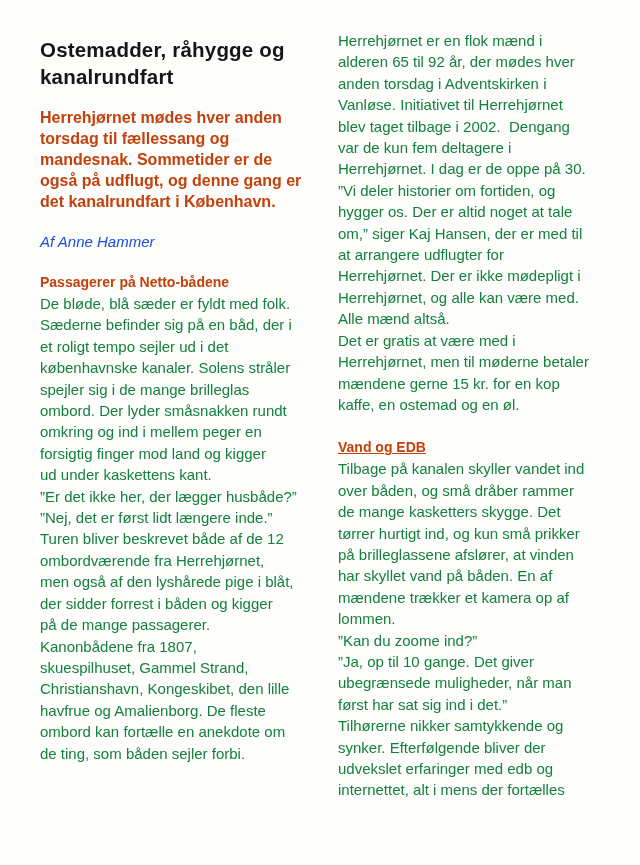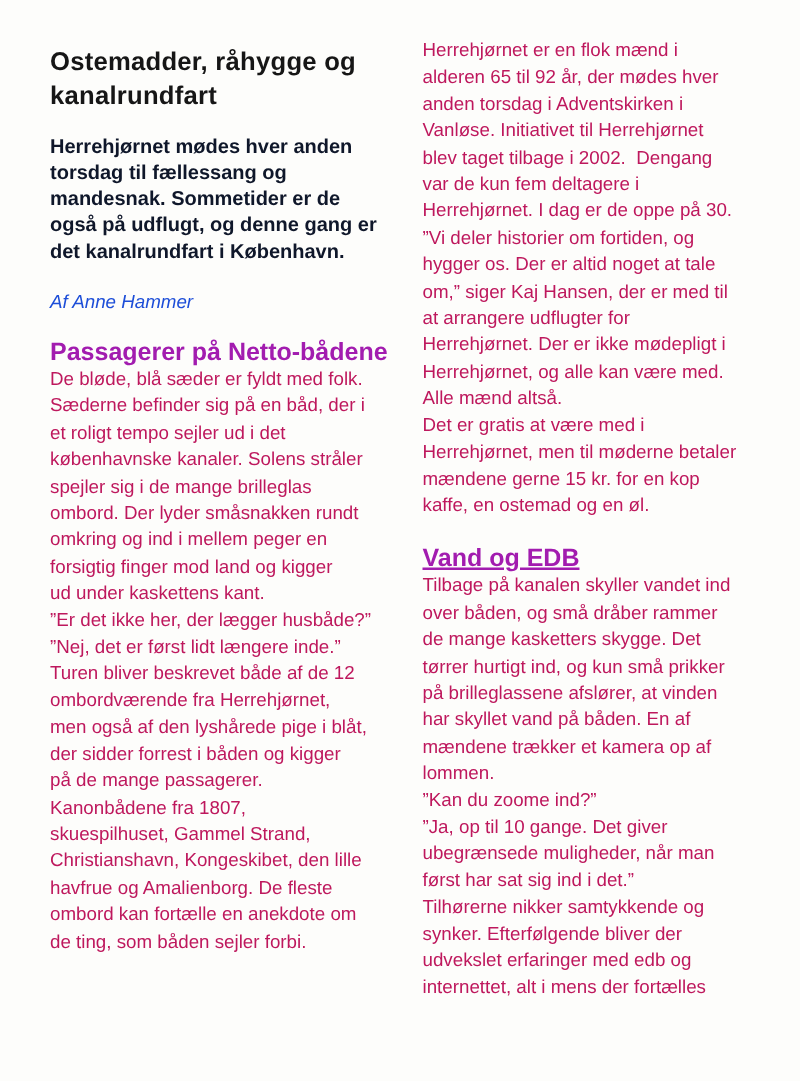--- a/index.html
+++ b/index.html
@@ -36,43 +36,43 @@
     letter-spacing: 0.2px;
     white-space: pre;
     color: #161616;
   }
   .standfirst {
     margin-top: 17px;
     font-size: 16px;
     font-weight: bold;
     line-height: 21px;
     white-space: pre;
-    color: #0f172a;
+    color: #c2410c;
   }
   .byline {
     margin-top: 19px;
     font-size: 15px;
     font-style: italic;
     line-height: 21px;
     color: #1d4ed8;
   }
   .sect-heading {
-    font-size: 20px;
+    font-size: 14px;
     font-weight: bold;
     line-height: 21px;
-    color: #a21caf;
+    color: #c2410c;
     white-space: pre;
   }
   .mt-heading { margin-top: 20px; }
   .mt-heading-lg { margin-top: 22px; text-decoration: underline; }
   .body-text {
     font-size: 15px;
     line-height: 21.4px;
     white-space: pre;
-    color: #be185d;
+    color: #15803d;
   }
 </style>
 </head>
 <body>
 
 <div class="page">
 
   <div class="col-left">
     <div class="article-title">Ostemadder, råhygge og
 kanalrundfart</div>

